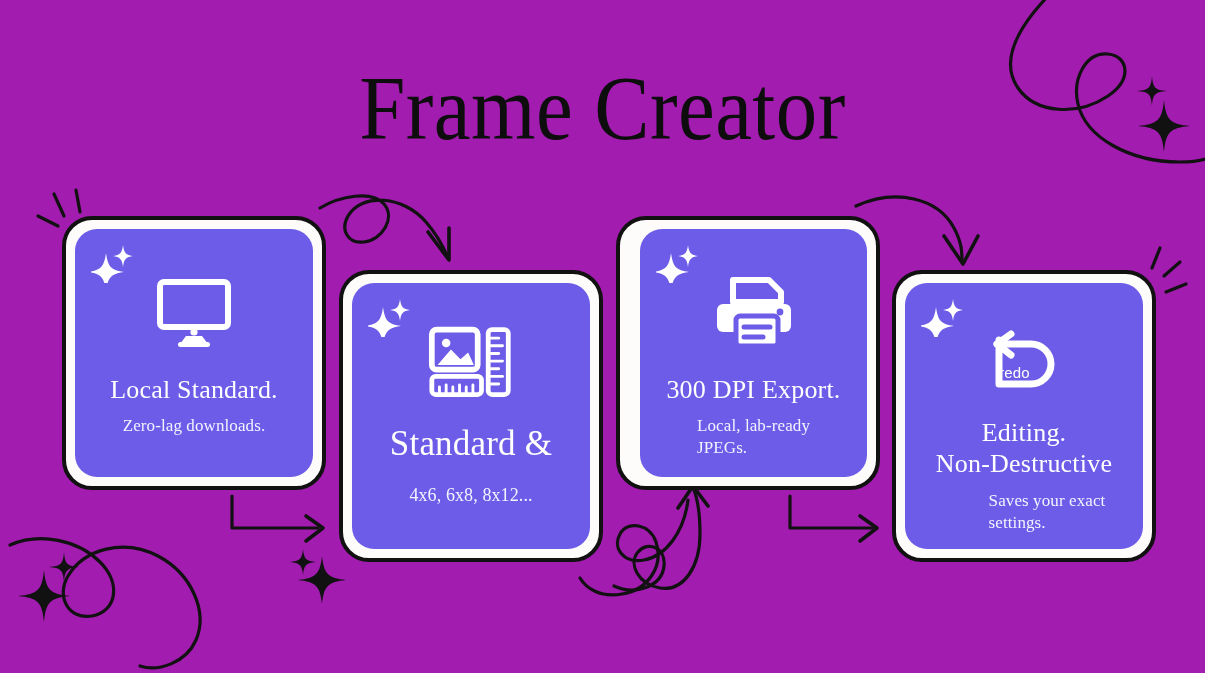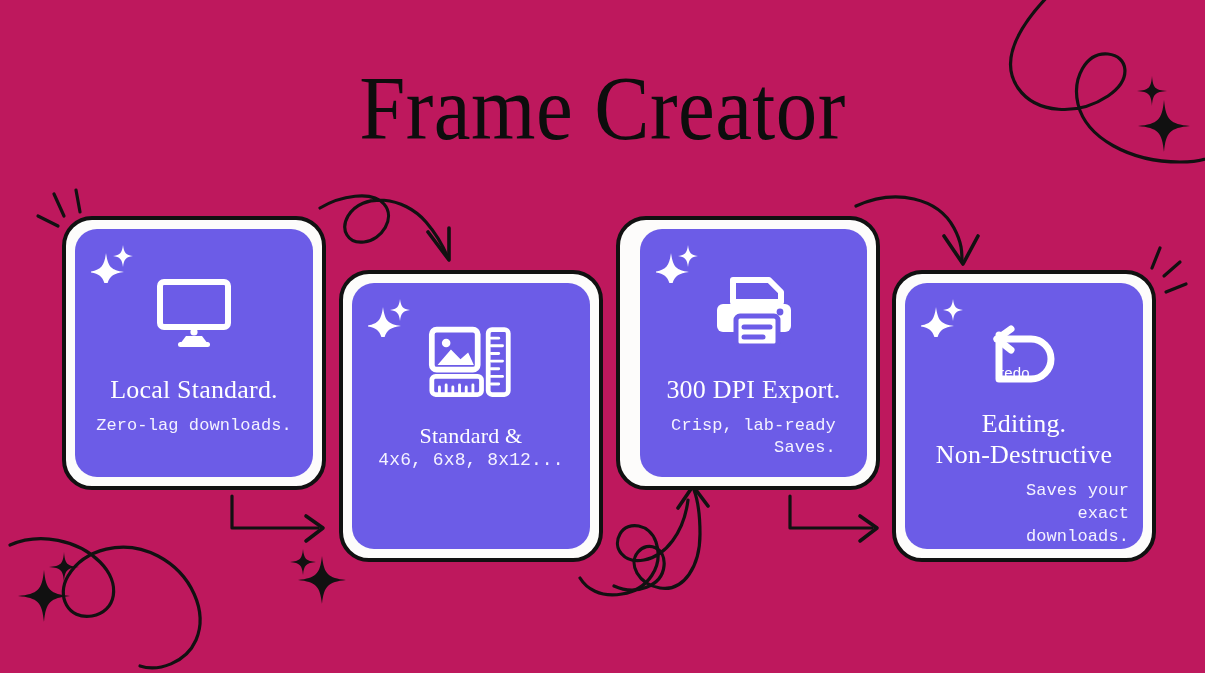--- a/index.html
+++ b/index.html
@@ -5,21 +5,21 @@
   * { margin:0; padding:0; box-sizing:border-box; }
   html, body {
     width:1205px; height:673px;
     background:#fdfcfb;
     font-family:"Liberation Serif", serif;
     overflow:hidden;
   }
   #stage {
     position:relative;
     width:1205px; height:673px;
-    background:#be185d;
+    background:#a21caf;
   }
   
   #deco {
     position:absolute; inset:0;
     width:1205px; height:673px;
     pointer-events:none;
     z-index:1;
   }
   
   #title {
@@ -70,38 +70,38 @@
     font-family:"Liberation Serif", serif;
     font-size:26px;
     line-height:1.18;
     text-align:center;
     font-weight:400;
     margin-top:16px;
     letter-spacing:0.2px;
   }
   .card-sub {
     color:#f4f2ff;
-    font-family:Liberation Mono, monospace;
+    font-family:Liberation Serif, serif;
     font-size:17px;
     line-height:1.33;
-    text-align:right;
+    text-align:left;
     font-weight:400;
     margin-top:9px;
     letter-spacing:0.1px;
   }
   
   #card-1 { left:62px;  top:216px; width:264px; height:274px; }
   #card-2 { left:339px; top:270px; width:264px; height:292px; }
   #card-3 { left:616px; top:216px; width:264px; height:274px;padding-left:20px; }
   #card-4 { left:892px; top:270px; width:264px; height:292px; }
 
   #card-1 .card-title { margin-top:22px; }
   #card-2 .card-icon  { margin-top:22px; }
-  #card-2 .card-title { margin-top:20px; font-size:22px; }
-  #card-2 .card-sub   { margin-top:0; font-size:18px; }
+  #card-2 .card-title { margin-top:20px; font-size:35px; }
+  #card-2 .card-sub   { margin-top:20px; font-size:18px; }
   #card-3 .card-title { margin-top:22px; }
   #card-4 .card-icon  { margin-top:22px; }
   #card-4 .card-title { margin-top:16px; font-size:26px; }
   #card-4 .card-sub   { margin-top:10px;margin-left:46px; }
 
   .redo-label {
     position:absolute;
     font-family:"Liberation Sans", sans-serif;
     font-size:15px;
     color:#ffffff;
@@ -260,22 +260,22 @@
           <rect x="25" y="40" width="42" height="30" rx="4" fill="#ffffff" stroke="#6C5CE7" stroke-width="5"></rect>
           <g stroke="#6C5CE7" stroke-width="5" stroke-linecap="round">
             <path d="M33 51 H59"></path>
               <path d="M33 61 H52"></path>
           </g>
         </svg>
       </div>
 
       <div class="card-title">300 DPI Export.</div>
       <div class="card-sub">
-        <div>Crisp, lab-ready</div>
-        <div>Saves.</div>
+        <div>Local, lab-ready</div>
+        <div>JPEGs.</div>
       </div>
     </div>
   </div>
 
   <div class="card-outer" id="card-4">
     <div class="card-inner" style="background:#6C5CE7;">
 
       <svg class="spark" viewBox="0 0 42 40">
         <path fill="#ffffff" d="M15 10 C17 24, 20 27, 33 29 C20 31, 17 34, 15 48 C13 34, 10 31, -3 29 C10 27, 13 24, 15 10 Z"></path>
         <path fill="#ffffff" d="M32 2 C33 10, 35 12, 42 13 C35 14, 33 16, 32 24 C31 16, 29 14, 22 13 C29 12, 31 10, 32 2 Z"></path>
@@ -288,18 +288,18 @@
         </svg>
         <span class="redo-label" style="left:18px; top:41px;">redo</span>
       </div>
 
       <div class="card-title">
         <div>Editing.</div>
         <div>Non-Destructive</div>
       </div>
       <div class="card-sub">
         <div>Saves your exact</div>
-        <div>downloads.</div>
+        <div>settings.</div>
       </div>
     </div>
   </div>
 
 </div>
 
 </body></html>

